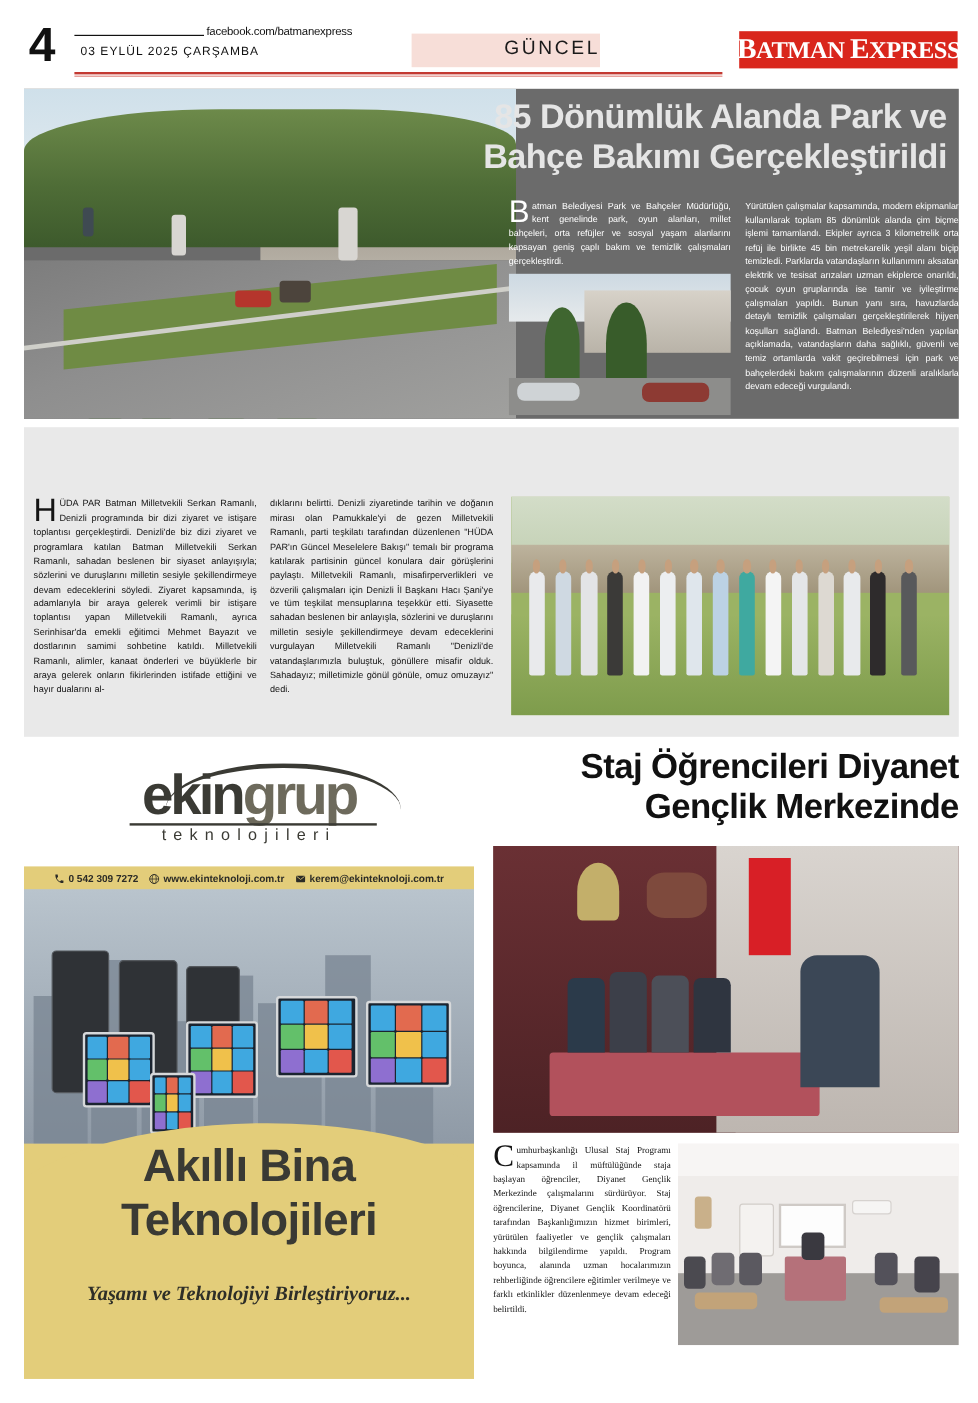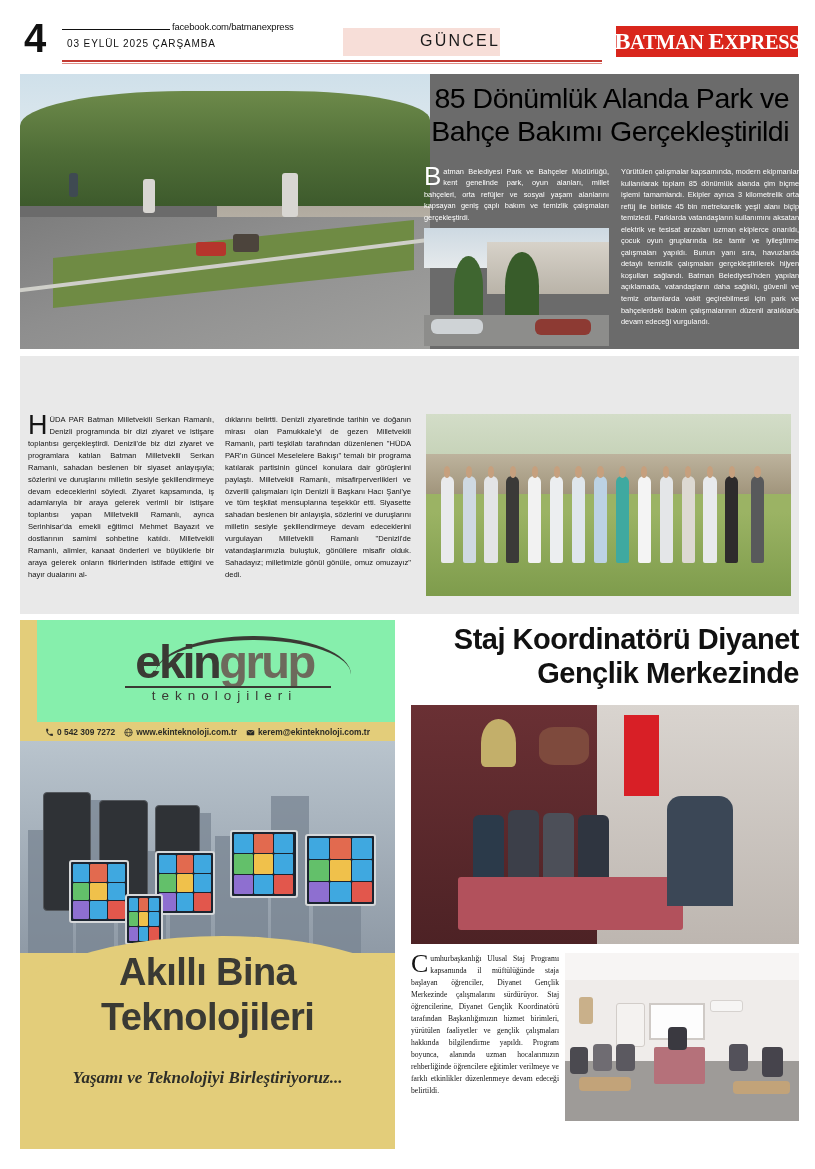--- a/index.html
+++ b/index.html
@@ -125,23 +125,23 @@
     left: 0; top: 0;
     width: 410px;
     height: 275px;
     overflow: hidden;
   }
   .art1-head {
     position: absolute;
     right: 10px; top: 8px;
     width: 480px;
     text-align: right;
-    color: #000000;
+    color: #e5e5e5;
     font-size: 28.5px;
-    font-weight: normal;
+    font-weight: bold;
     line-height: 1.17;
     letter-spacing: -0.5px;
     font-family: "Liberation Sans", sans-serif;
   }
   .art1-body {
     position: absolute;
     left: 404px; top: 92px;
     width: 375px;
     height: 180px;
     display: flex;
@@ -291,22 +291,21 @@
     width: 375px;
     height: 529px;
     background: #e3cd7a;
     overflow: hidden;
   }
   .ad-logo-area {
     position: absolute;
     left: 0; top: 0;
     width: 375px;
     height: 102px;
-    background: #86efac;
-    margin-left: 17px;
+    background: #ffffff;
   }
   .ad-logo {
     position: absolute;
     left: 0; top: 14px;
     width: 375px;
     text-align: center;
     font-size: 47px;
     font-weight: bold;
     letter-spacing: -2.5px;
     color: #3a3a34;
@@ -717,21 +716,21 @@
     <div class="ad-slogan">
       <div>Akıllı Bina</div>
       <div>Teknolojileri</div>
     </div>
 
     <div class="ad-tagline">Yaşamı ve Teknolojiyi Birleştiriyoruz...</div>
   </div>
 
   <div class="art3">
     <div class="art3-head">
-      <div>Staj Koordinatörü Diyanet</div>
+      <div>Staj Öğrencileri Diyanet</div>
       <div>Gençlik Merkezinde</div>
     </div>
 
     <div class="art3-photo-main">
       <div class="scene">
         <div class="mr-wall"></div>
         <div class="mr-panel"></div>
         <div class="mr-light"></div>
         <div class="mr-flag"></div>
         <div class="sc-person" style="left:18%;top:6%;width:9%;height:20%;background:#c3af6a;border-radius:50% 50% 12% 12%;"></div>

